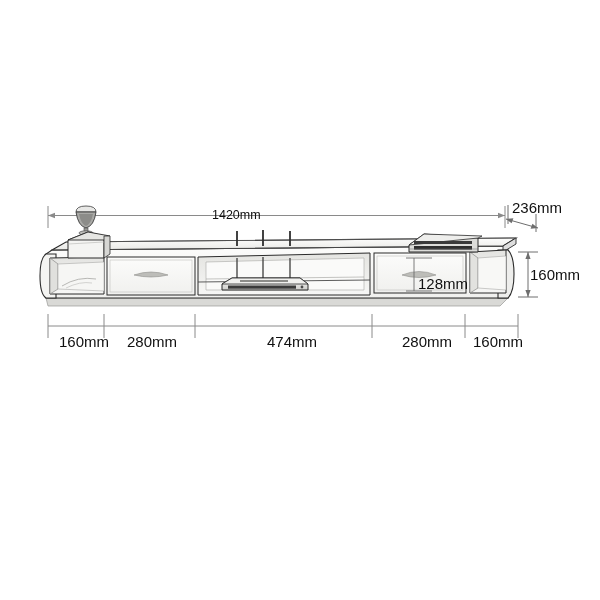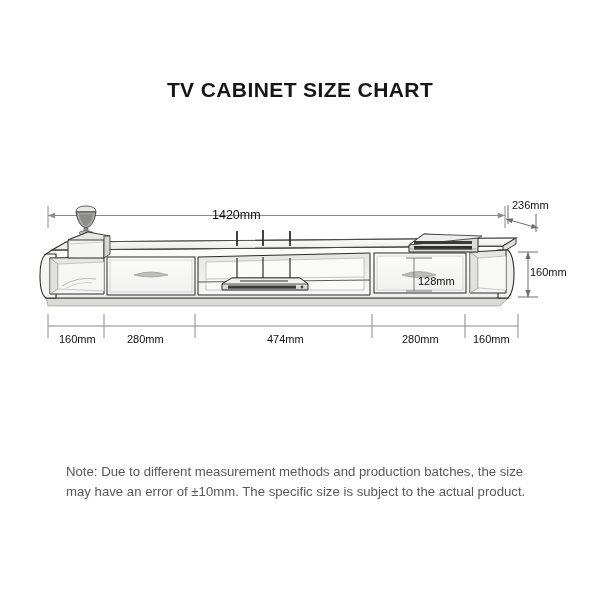--- a/index.html
+++ b/index.html
@@ -44,35 +44,34 @@
     left: 66px;
     top: 462px;
     width: 484px;
     font-size: 13.2px;
     line-height: 19.6px;
     color: #58585a;
     font-family: "Liberation Sans", sans-serif;
   }
   .dimlabel {
     position: absolute;
-    font-size: 11px;
+    font-size: 15px;
     color: #101010;
     font-family: "Liberation Sans", sans-serif;
     white-space: nowrap;
   }
   .dimlabel.big {
     font-size: 12.5px;
   }
 </style>
 </head>
 <body>
 
 <div id="page">
 
-  <div id="title">TV CABINET SIZE CHART</div>
 
   <svg id="drawing" viewBox="0 0 600 600">
     <defs>
       <linearGradient id="topGrad" x1="0" y1="0" x2="0" y2="1">
         <stop offset="0%" stop-color="#fdfdfc"></stop>
         <stop offset="100%" stop-color="#e9e9e6"></stop>
       </linearGradient>
       <linearGradient id="frontGrad" x1="0" y1="0" x2="0" y2="1">
         <stop offset="0%" stop-color="#fcfcfb"></stop>
         <stop offset="100%" stop-color="#f0f0ee"></stop>
@@ -234,15 +233,14 @@
   <div class="dimlabel" style="left:59px; top:333px;">160mm</div>
 
   <div class="dimlabel" style="left:127px; top:333px;">280mm</div>
 
   <div class="dimlabel" style="left:267px; top:333px;text-align:center;">474mm</div>
 
   <div class="dimlabel" style="left:402px; top:333px;">280mm</div>
 
   <div class="dimlabel" style="left:473px; top:333px;">160mm</div>
 
-  <div id="note">Note: Due to different measurement methods and production batches, the size may have an error of ±10mm. The specific size is subject to the actual product.</div>
 
 </div>
 
 </body></html>

